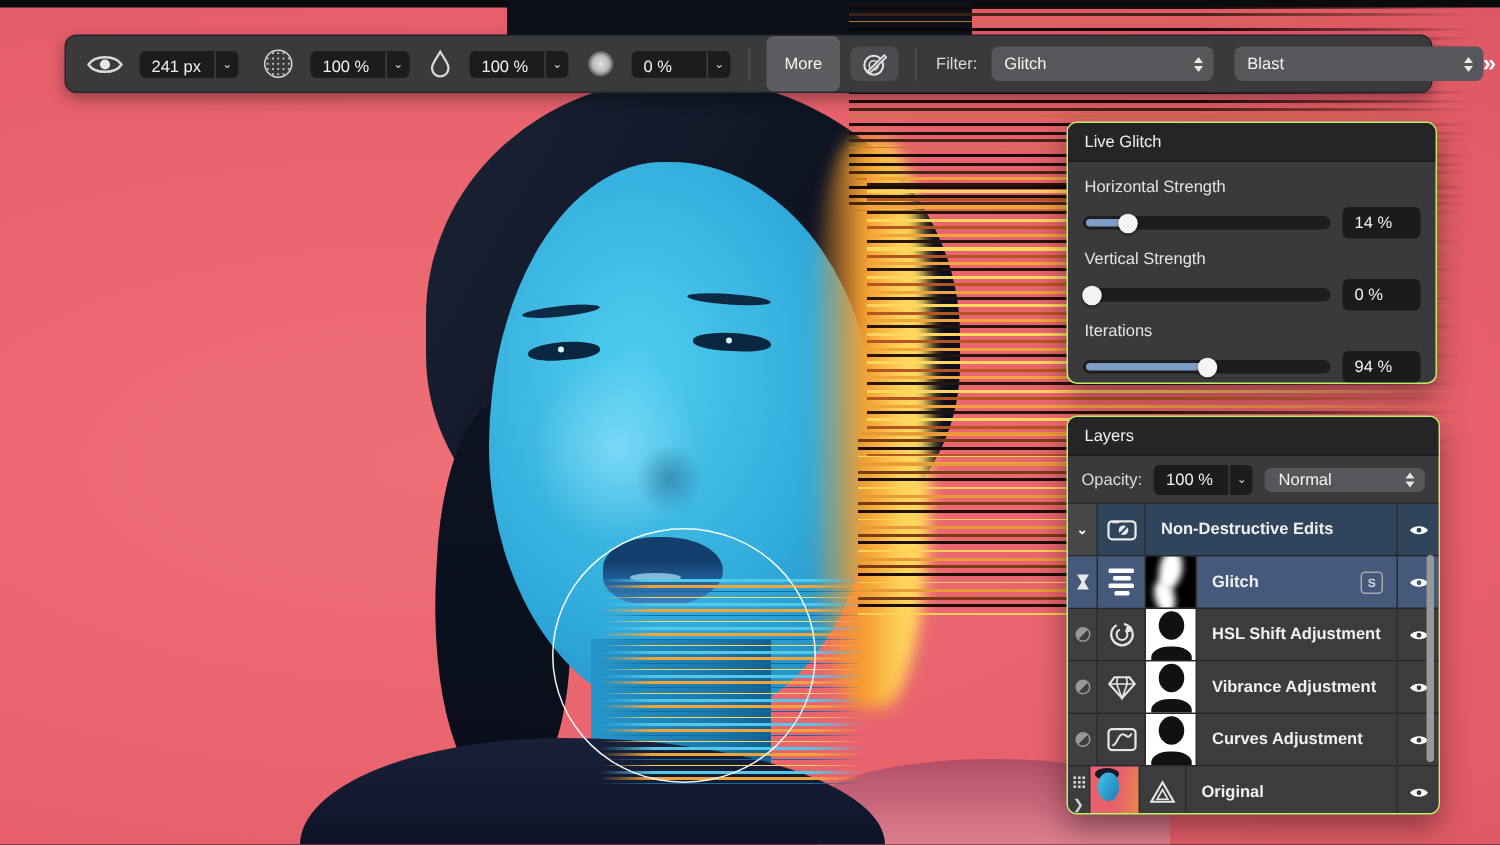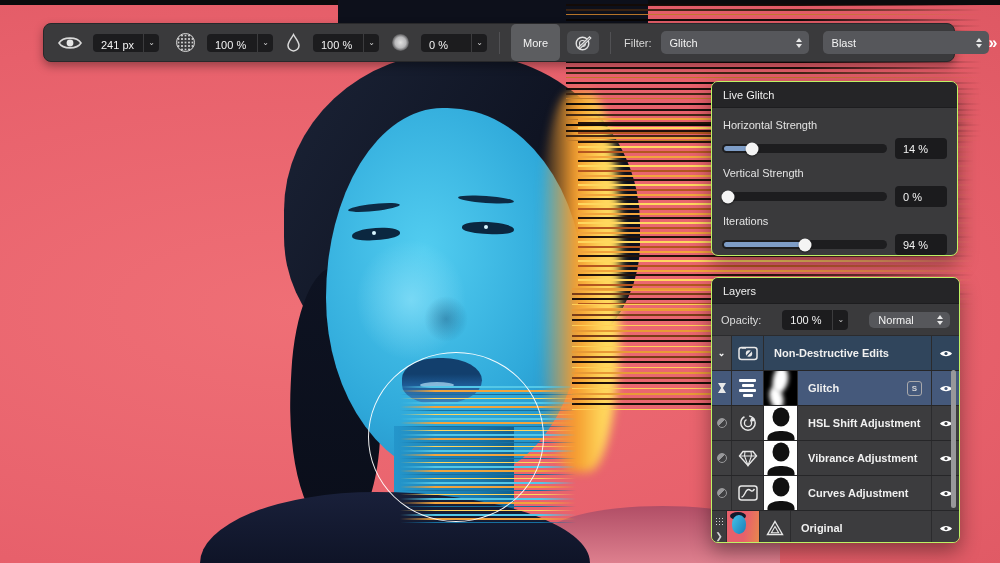--- a/index.html
+++ b/index.html
@@ -104,21 +104,21 @@
   .slider-row{display:flex;align-items:center;}
   .track{position:relative;flex:1;height:9px;background:#1d1d1f;border-radius:5px;}
   .rail{position:absolute;left:6px;right:6px;top:0;bottom:0;}
   .fill{position:absolute;left:-4px;top:2px;height:5px;border-radius:3px;background:#7e9dc7;}
   .knob{position:absolute;top:50%;width:13px;height:13px;border-radius:50%;background:#f4f4f4;
       transform:translate(-50%,-50%);box-shadow:0 1px 2px rgba(0,0,0,.5);}
   .valbox{width:52px;height:21px;background:#1b1b1d;border-radius:4px;margin-left:8px;flex:none;
       display:flex;align-items:center;padding-left:8px;box-sizing:border-box;color:#f2f2f2;}
   
   #layers{left:711px;top:277px;width:249px;height:266px;}
-  .op-row{height:31px;display:flex;align-items:center;padding:0 9px;gap:21px;border-bottom:1px solid #2b2b2d;}
+  .op-row{height:31px;display:flex;align-items:center;padding:0 9px;gap:8px;border-bottom:1px solid #2b2b2d;}
   .op-row .combo{height:20px;}
   .op-row .combo .cv{line-height:20px;}
   .blend{flex:1;height:16px;}
   .rows{position:relative;}
   .lrow{height:34px;display:flex;align-items:stretch;border-bottom:1px solid #262628;background:#3c3c3e;}
   .cell{display:flex;align-items:center;justify-content:center;border-right:1px solid #2b2b2d;flex:none;}
   .c-toggle{width:19px;background:#3f3f41;}
   .c-icon{width:31px;}
   .c-thumb{width:33px;padding:0;}
   .c-label{flex:1;display:flex;align-items:center;padding-left:10px;font-weight:bold;color:#f0f0f0;border-right:1px solid #2b2b2d;}

